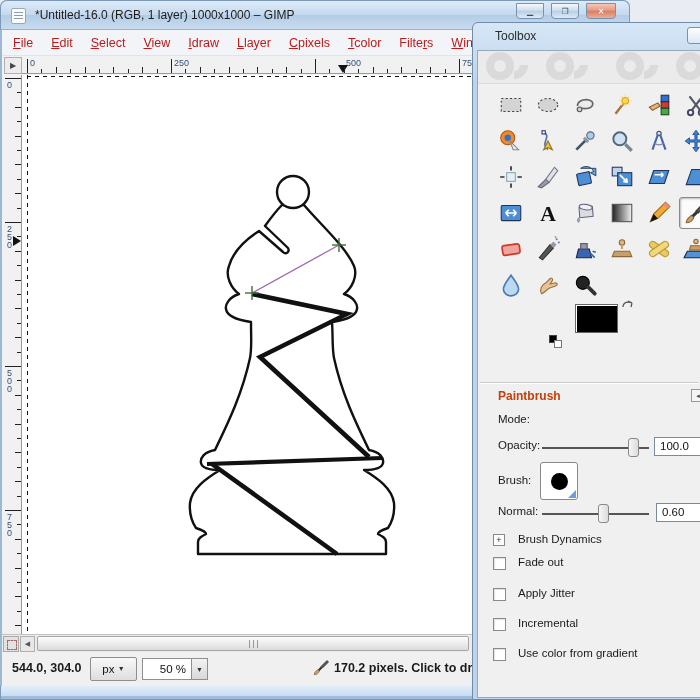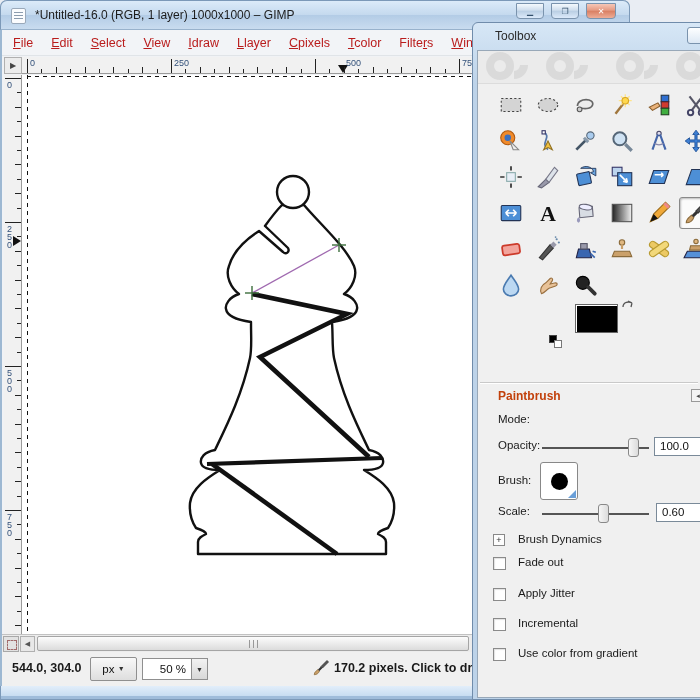--- a/index.html
+++ b/index.html
@@ -600,21 +600,21 @@
     <div class="slider-track" style="left:64px; top:396px; width:107px;"></div>
     <div class="slider-thumb" style="left:150px; top:387px;"></div>
     <div class="spinbox" style="left:176px; top:386px; width:47px;">100.0</div>
 
     <div class="opt-label" style="left:20px; top:423px;">Brush:</div>
     <div id="brush-btn" style="top:411px;">
       <div class="dot"></div>
       <div class="corner"></div>
     </div>
 
-    <div class="opt-label" style="left:20px; top:454px;">Scale:</div>
+    <div class="opt-label" style="left:20px; top:454px;">Normal:</div>
     <div class="slider-track" style="left:64px; top:462px; width:107px;"></div>
     <div class="slider-thumb" style="left:120px; top:453px;"></div>
     <div class="spinbox" style="left:178px; top:452px; width:45px;">0.60</div>
 
     <div id="dyn-expander" style="top:483px;">+</div>
     <div class="cb-label" style="top:482px;">Brush Dynamics</div>
     <div id="cb-rows">
         <div class="cb" style="top: 506px;"></div>
         <div class="cb-label" style="top: 505px;">Fade out</div>
         <div class="cb" style="top: 537px;"></div>

